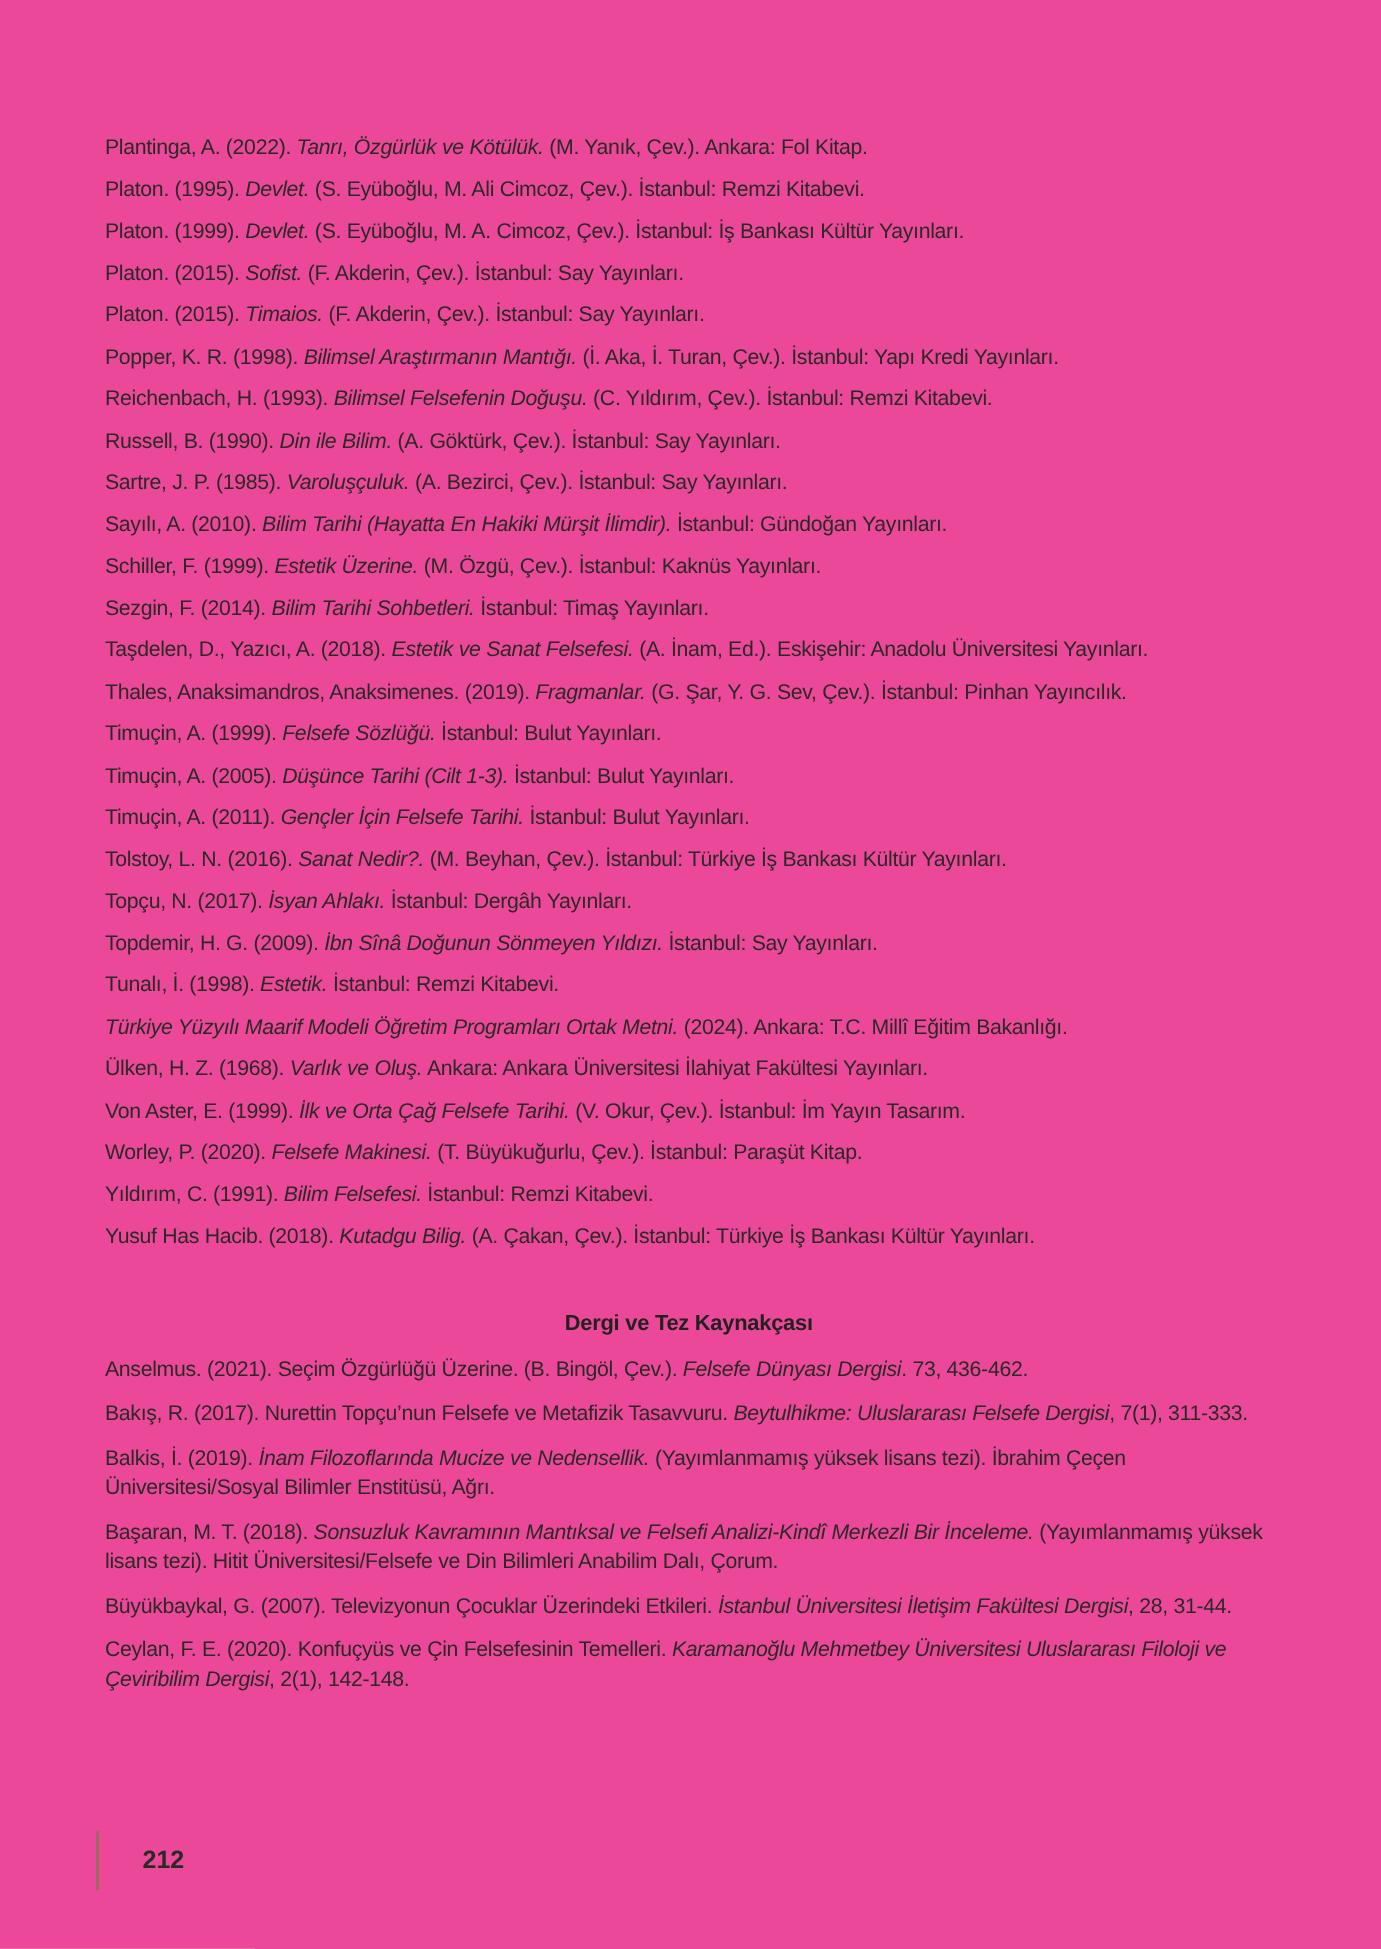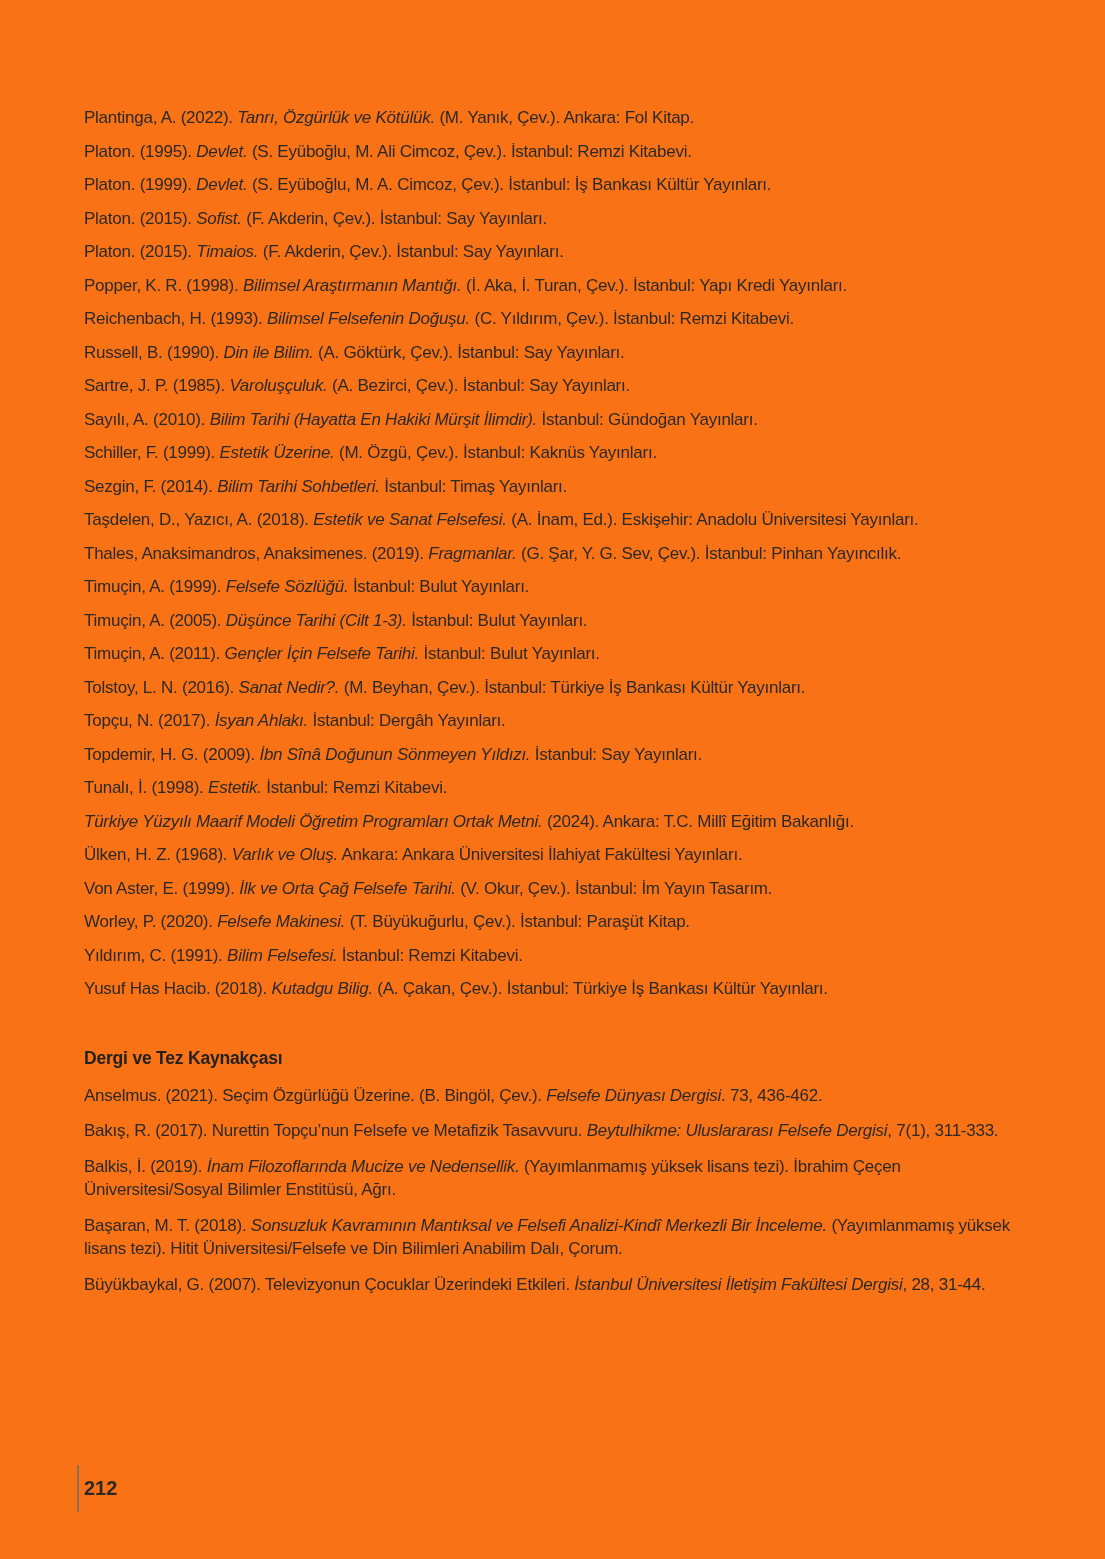--- a/index.html
+++ b/index.html
@@ -1,38 +1,38 @@
 <!DOCTYPE html>
 <html lang="tr"><head>
 <meta charset="utf-8">
 <style>
   html,body{margin:0;padding:0;}
   body{
     width:1105px;height:1559px;background:#ffffff;
     font-family:"Liberation Sans",sans-serif;color:#2b2927;
     position:relative;overflow:hidden;
   }
-  .page{position:absolute;inset:0;background:#f97316;}
+  .page{position:absolute;inset:0;background:#ec4899;}
   .content{position:absolute;left:84px;top:106px;width:934px;}
   .ref{
     font-size:17px;line-height:23.5px;letter-spacing:-0.25px;
     margin:0 0 10px 0;text-align:left;
   }
   .journal-list .ref{margin-bottom:12px;}
   .it{font-style:italic;}
   .section-heading{
     font-size:17.5px;font-weight:bold;letter-spacing:-0.2px;color:#232120;
-    margin:45px 0 14px 0;line-height:24px;
+    margin:45px 0 14px 0;line-height:24px;text-align:center;
   }
   .footer{
     position:absolute;left:77px;top:1464px;height:48px;
     display:flex;align-items:center;
   }
   .rule{display:inline-block;width:2px;height:47px;background:#8c6f55;}
-  .pagenum{font-size:20px;font-weight:bold;color:#2b2927;margin-left:5px;letter-spacing:0;}
+  .pagenum{font-size:20px;font-weight:bold;color:#2b2927;margin-left:35px;letter-spacing:0;}
 </style>
 </head>
 <body style="color: rgb(43, 41, 39);">
 
 <div class="page">
   <div class="content">
     <div id="book-list" class="book-list">
         <p class="ref"><span>Plantinga, A. (2022). </span><span class="it">Tanrı, Özgürlük ve Kötülük.</span><span> (M. Yanık, Çev.). Ankara: Fol Kitap.</span></p>
         <p class="ref"><span>Platon. (1995). </span><span class="it">Devlet.</span><span> (S. Eyüboğlu, M. Ali Cimcoz, Çev.). İstanbul: Remzi Kitabevi.</span></p>
         <p class="ref"><span>Platon. (1999). </span><span class="it">Devlet.</span><span> (S. Eyüboğlu, M. A. Cimcoz, Çev.). İstanbul: İş Bankası Kültür Yayınları.</span></p>
@@ -61,19 +61,20 @@
         <p class="ref"><span>Yıldırım, C. (1991). </span><span class="it">Bilim Felsefesi.</span><span> İstanbul: Remzi Kitabevi.</span></p>
         <p class="ref"><span>Yusuf Has Hacib. (2018). </span><span class="it">Kutadgu Bilig.</span><span> (A. Çakan, Çev.). İstanbul: Türkiye İş Bankası Kültür Yayınları.</span></p>
       </div>
     <h2 class="section-heading">Dergi ve Tez Kaynakçası</h2>
     <div id="journal-list" class="journal-list">
         <p class="ref"><span>Anselmus. (2021). Seçim Özgürlüğü Üzerine. (B. Bingöl, Çev.). </span><span class="it">Felsefe Dünyası Dergisi</span><span>. 73, 436-462.</span></p>
         <p class="ref"><span>Bakış, R. (2017). Nurettin Topçu’nun Felsefe ve Metafizik Tasavvuru. </span><span class="it">Beytulhikme: Uluslararası Felsefe Dergisi</span><span>, 7(1), 311-333.</span></p>
         <p class="ref"><span>Balkis, İ. (2019). </span><span class="it">İnam Filozoflarında Mucize ve Nedensellik.</span><span> (Yayımlanmamış yüksek lisans tezi). İbrahim Çeçen Üniversitesi/Sosyal Bilimler Enstitüsü, Ağrı.</span></p>
         <p class="ref"><span>Başaran, M. T. (2018). </span><span class="it">Sonsuzluk Kavramının Mantıksal ve Felsefi Analizi-Kindî Merkezli Bir İnceleme.</span><span> (Yayımlanmamış yüksek lisans tezi). Hitit Üniversitesi/Felsefe ve Din Bilimleri Anabilim Dalı, Çorum.</span></p>
         <p class="ref"><span>Büyükbaykal, G. (2007). Televizyonun Çocuklar Üzerindeki Etkileri. </span><span class="it">İstanbul Üniversitesi İletişim Fakültesi Dergisi</span><span>, 28, 31-44.</span></p>
+        <p class="ref"><span>Ceylan, F. E. (2020). Konfuçyüs ve Çin Felsefesinin Temelleri. </span><span class="it">Karamanoğlu Mehmetbey Üniversitesi Uluslararası Filoloji ve Çeviribilim Dergisi</span><span>, 2(1), 142-148.</span></p>
       </div>
   </div>
   <div class="footer">
     <span class="rule" style="background: rgb(140, 111, 85);"></span>
     <span class="pagenum">212</span>
   </div>
 </div>
 
 </body></html>

